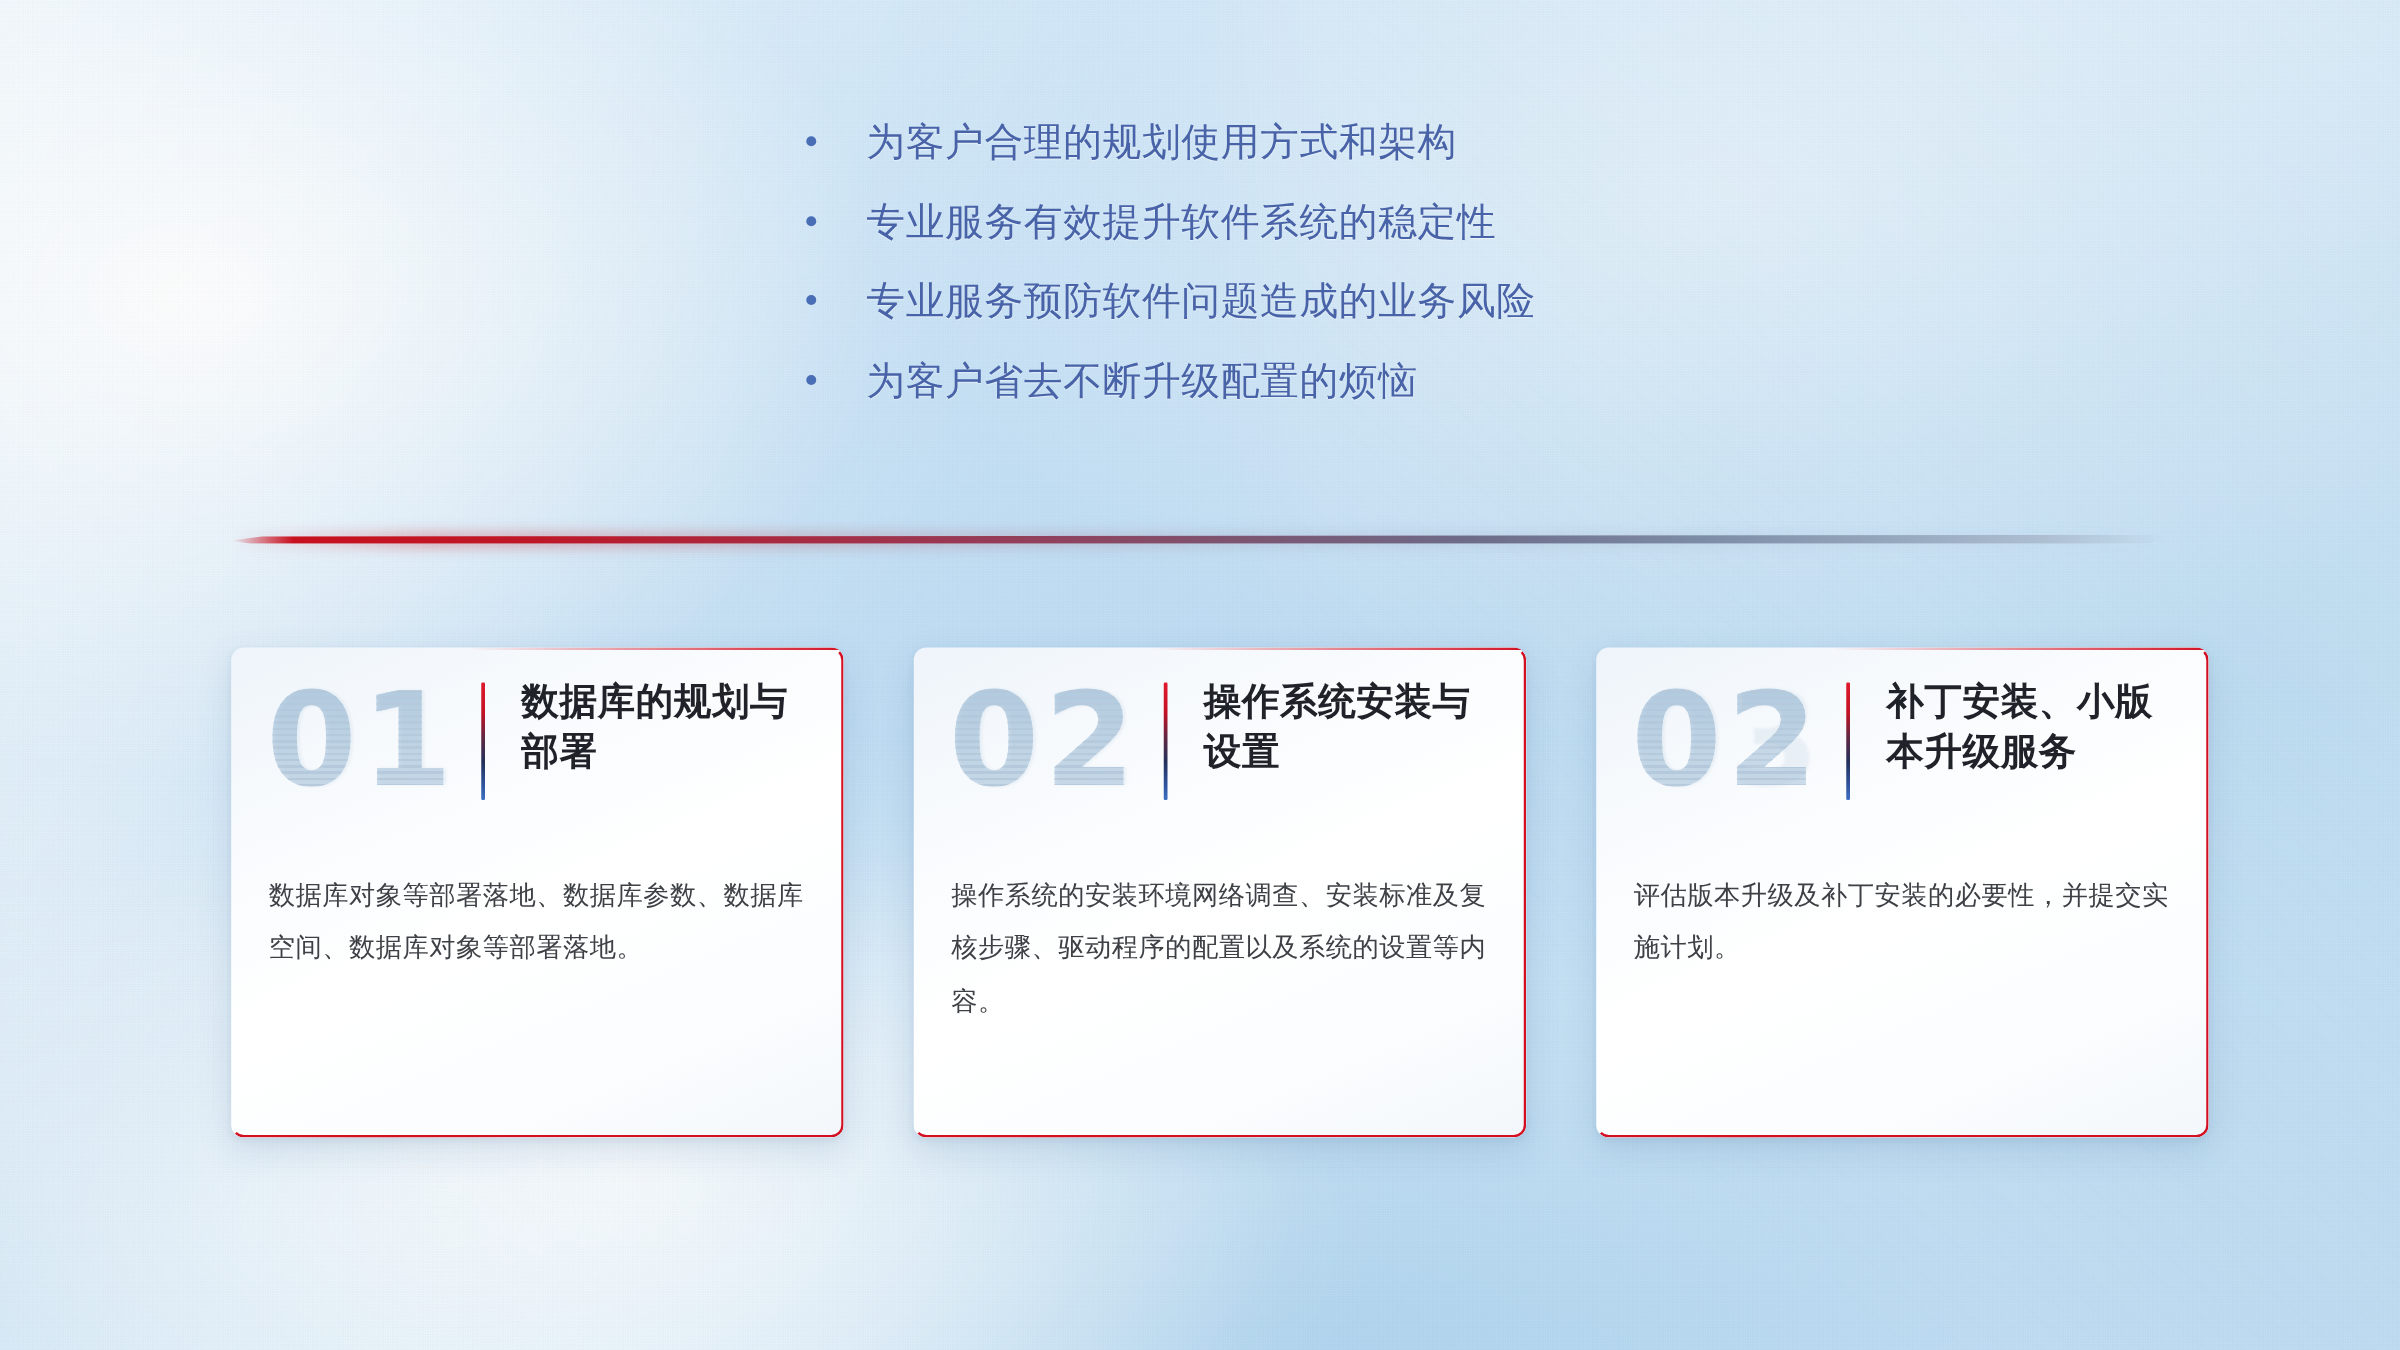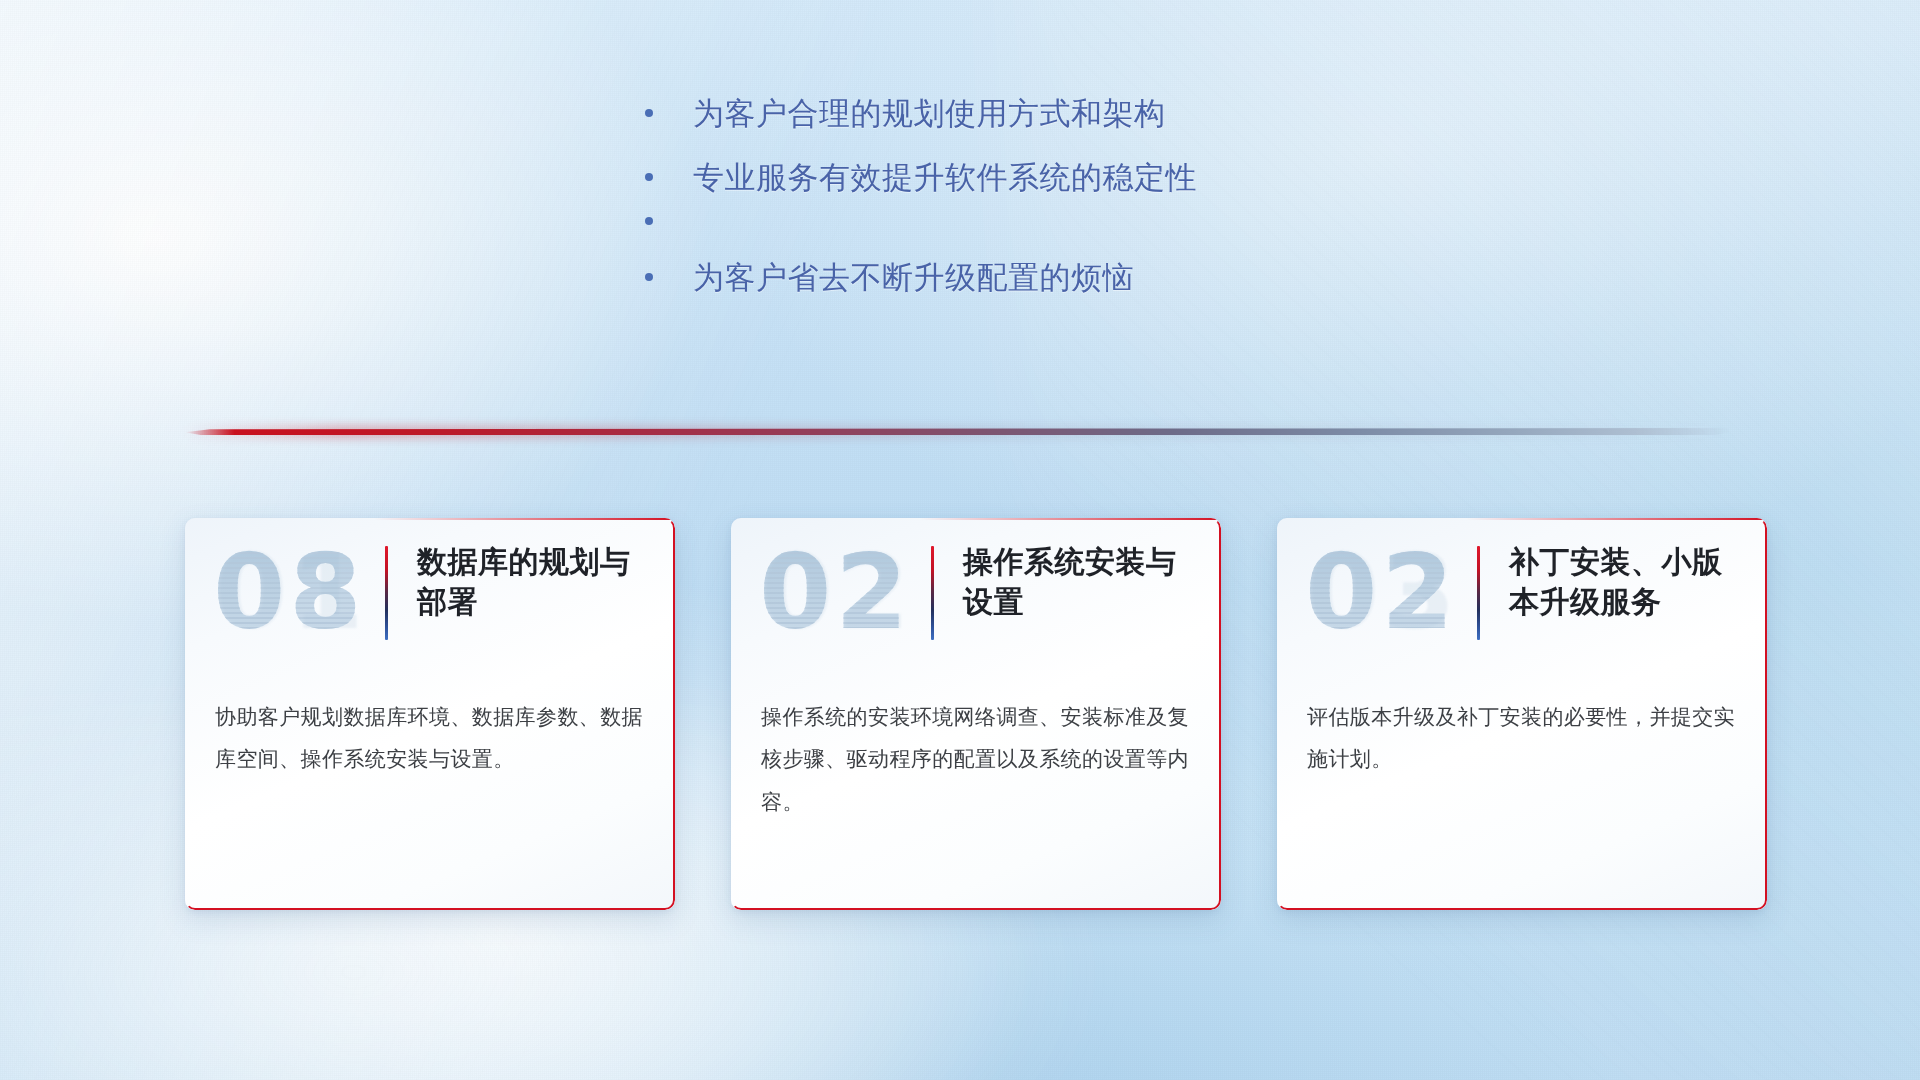--- a/index.html
+++ b/index.html
@@ -167,43 +167,44 @@
   <div class="bullet-row">
     <span class="bullet-dot"></span>
     <span class="bullet-text">为客户合理的规划使用方式和架构</span>
   </div>
   <div class="bullet-row">
     <span class="bullet-dot"></span>
     <span class="bullet-text">专业服务有效提升软件系统的稳定性</span>
   </div>
   <div class="bullet-row">
     <span class="bullet-dot"></span>
+    <span class="bullet-text">专业服务预防软件问题造成的业务风险</span>
   </div>
   <div class="bullet-row">
     <span class="bullet-dot"></span>
     <span class="bullet-text">为客户省去不断升级配置的烦恼</span>
   </div>
 </div>
 
 <div id="divider-wrap">
   <div id="divider-glow"></div>
   <div id="divider"></div>
 </div>
 
 <div id="cards">
 
   <div class="card">
     <div class="card-accent"></div>
     <div class="card-head">
       <div class="card-num-ghost">01</div>
-      <div class="card-num">08</div>
+      <div class="card-num">01</div>
       <div class="card-bar"></div>
       <div class="card-title">数据库的规划与部署</div>
     </div>
-    <div class="card-body">协助客户规划数据库环境、数据库参数、数据库空间、操作系统安装与设置。</div>
+    <div class="card-body">数据库对象等部署落地、数据库参数、数据库空间、数据库对象等部署落地。</div>
   </div>
 
   <div class="card">
     <div class="card-accent"></div>
     <div class="card-head">
       <div class="card-num-ghost">02</div>
       <div class="card-num">02</div>
       <div class="card-bar"></div>
       <div class="card-title">操作系统安装与设置</div>
     </div>

